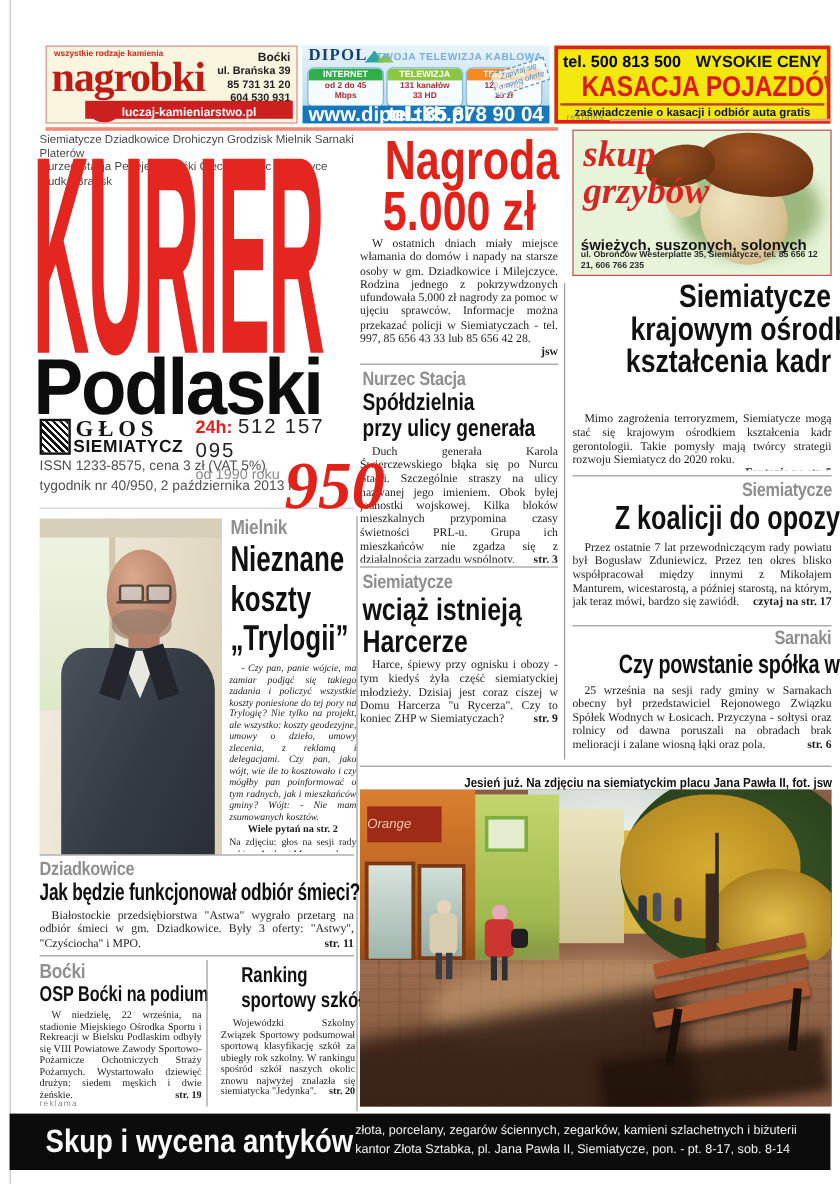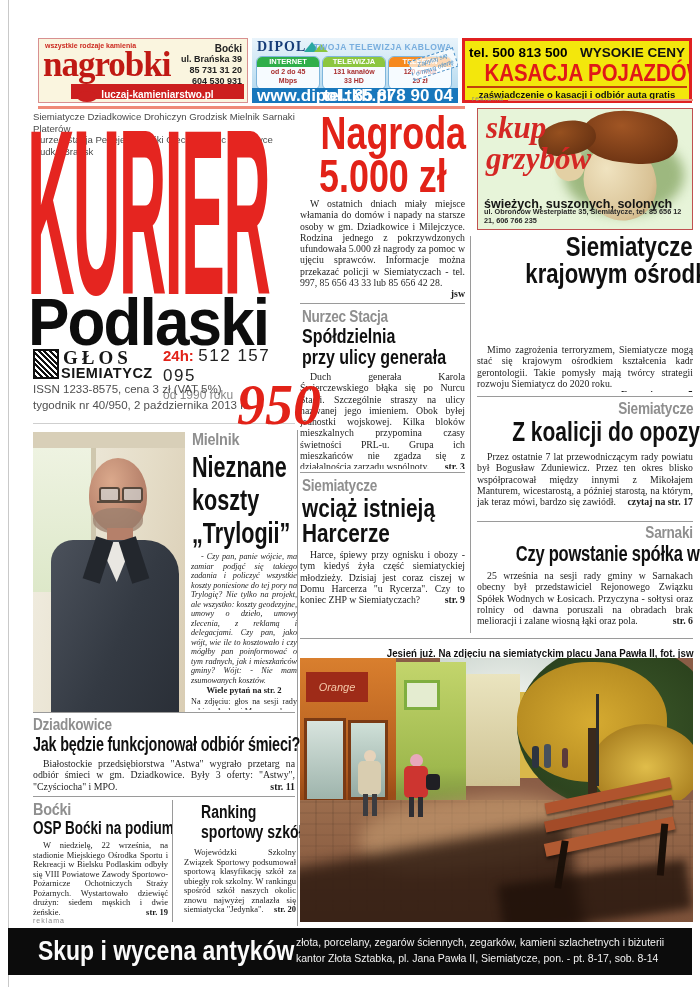--- a/index.html
+++ b/index.html
@@ -178,20 +178,21 @@
       <div style="font-size:31px;line-height:30px;">skup</div>
       <div style="font-size:31px;line-height:32px;">grzybów</div>
     </div>
     <div class="abs" style="left:6px;bottom:18px;font-size:12.5px;font-weight:bold;color:#141414;">świeżych, suszonych, solonych</div>
     <div class="abs" style="left:6px;right:4px;bottom:4px;font-size:7.3px;font-weight:bold;color:#2a2a2a;">ul. Obrońców Westerplatte 35, Siemiatycze, tel. 85 656 12 21, 606 766 235</div>
   </div>
 
   <div class="abs" style="left:477px;top:234px;width:216px;text-align:right;">
     <div><span class="cx or hl" style="--sx:.82;font-size:27px;line-height:27px;">Siemiatycze</span></div>
     <div><span class="cx or hl" style="--sx:.82;font-size:27px;line-height:27px;">krajowym ośrodkiem</span></div>
+    <div><span class="cx or hl" style="--sx:.82;font-size:27px;line-height:27px;">kształcenia kadr</span></div>
   </div>
   <p class="body abs" style="left:477px;top:344px;width:216px;height:48px;">
     <span>Mimo zagrożenia terroryzmem, Siemiatycze mogą stać się krajowym ośrodkiem kształcenia kadr gerontologii. Takie pomysły mają twórcy strategii rozwoju Siemiatycz do 2020 roku.</span>
     <span class="pref">Fantazje na str. 5</span>
   </p>
 
   <div class="abs hline" style="left:477px;top:396px;width:216px;"></div>
 
   <div class="abs" style="left:477px;top:400px;width:216px;text-align:right;">
     <span class="cx or seclab" style="--sx:.85;font-size:16px;">Siemiatycze</span></div>
@@ -285,21 +286,21 @@
   <div class="abs hline" style="left:300px;top:638px;width:393px;"></div>
   <div class="abs" style="left:300px;top:643px;width:393px;text-align:right;">
     <span class="cx or" style="--sx:.88;font-size:11px;font-weight:bold;color:#111;">Jesień już. Na zdjęciu na siemiatyckim placu Jana Pawła II, fot. jsw</span></div>
 
   <div class="ph-box" style="left:300px;top:658px;width:393px;height:264px;background:#8a5d46;">
 
     <div class="abs" style="left:140px;top:0;width:140px;height:75px;background:radial-gradient(#eef1ec,#cfd8d2);"></div>
 
     <div class="abs" style="left:0;top:0;width:96px;height:158px;background:linear-gradient(#d97f2e,#b25c1e 70%,#8a4012);"></div>
     <div class="abs" style="left:6px;top:14px;width:62px;height:30px;background:#9e2b18;color:#f5c9a8;
-                font-size:11px;line-height:30px;text-align:center;font-style:italic;">
+                font-size:11px;line-height:30px;font-style:italic;">
       <span>Orange</span></div>
     <div class="abs" style="left:4px;top:60px;width:36px;height:78px;background:linear-gradient(#d8e4de,#9eb4ac);border:3px solid #7a3a14;"></div>
     <div class="abs" style="left:48px;top:62px;width:34px;height:74px;background:linear-gradient(#cfe0d8,#95aaa2);border:3px solid #7a3a14;"></div>
     <div class="abs" style="left:96px;top:4px;width:70px;height:140px;background:linear-gradient(#c3d56c,#9fb94e 75%,#7d9340);"></div>
     <div class="abs" style="left:104px;top:22px;width:30px;height:24px;border:3px solid #7fae3f;background:#e4ecd0;"></div>
     <div class="abs" style="left:166px;top:16px;width:54px;height:112px;background:linear-gradient(#eae4bf,#cfc394);"></div>
     <div class="abs" style="left:220px;top:34px;width:66px;height:86px;
                 background:linear-gradient(90deg,#d9b84a 0 18px,#c46a4a 18px 34px,#e0d8b8 34px 48px,#b5524a 48px 66px);"></div>
 
     <div class="abs" style="right:-24px;top:-16px;width:200px;height:168px;border-radius:50%;

